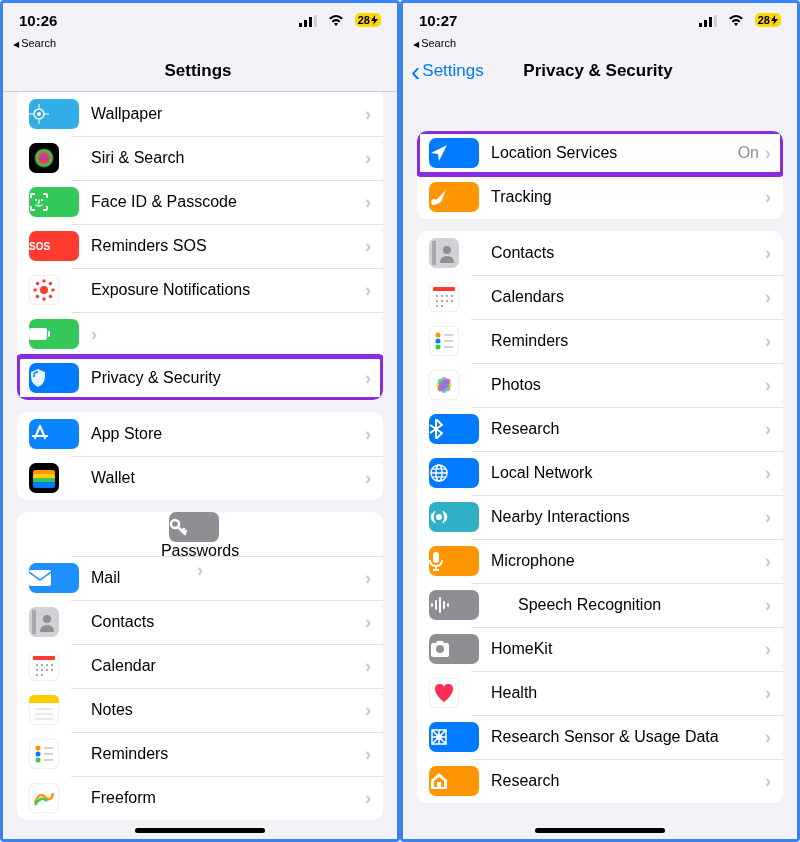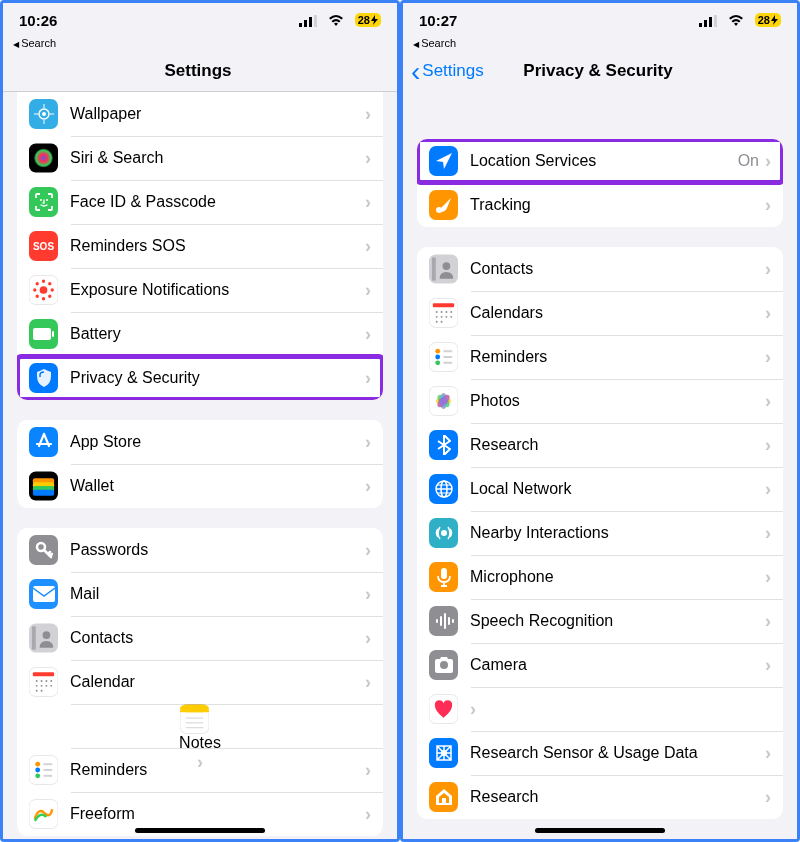--- a/index.html
+++ b/index.html
@@ -85,21 +85,21 @@
     font-weight: 400;
   }
   .content {
     flex: 1;
     overflow: hidden;
     background: #f2f2f7;
   }
   .group {
     background: #fff;
     border-radius: 10px;
-    margin: 20px 14px;
+    margin: 12px 14px;
     overflow: hidden;
   }
   .group.flush-top {
     margin-top: 0;
     border-top-left-radius: 0;
     border-top-right-radius: 0;
   }
   .row {
     display: flex;
     align-items: center;
@@ -110,28 +110,27 @@
   .row + .row::before {
     content: "";
     position: absolute;
     left: 54px;
     right: 0;
     top: 0;
     height: 0.5px;
     background: rgba(0,0,0,0.12);
   }
   .row .icon {
-    width: 29px;
+    width: 50px;
     height: 30px;
     border-radius: 7px;
     margin-right: 12px;
     flex-shrink: 0;
     display: flex;
     align-items: center;
-    justify-content: center;
     color: #fff;
   }
   .row .icon svg { display: block; }
   .row .label {
     flex: 1;
     font-size: 16px;
     color: #000;
   }
   .row .value {
     font-size: 16px;
@@ -268,21 +267,20 @@
           <span class="label">Exposure Notifications</span>
           <span class="chevron">›</span>
         </div>
         <div class="row" style="position: relative;">
           <span class="icon" style="background:#34c759">
             <svg width="22" height="12" viewBox="0 0 22 12">
               <rect x="0" y="0" width="18" height="12" rx="2" fill="#fff"></rect>
               <rect x="19" y="3" width="2" height="6" rx="1" fill="#fff"></rect>
             </svg>
           </span>
-          <span class="label">Battery</span>
           <span class="chevron">›</span>
         </div>
         <div class="row" style="position: relative;">
           <span class="icon" style="background:#007aff">
             <svg width="18" height="20" viewBox="0 0 18 20">
               <path d="M9 1 L9 19 Q2 16 2 8 V4 Q5 3 9 1 M9 1 Q13 3 16 4 V8 Q16 16 9 19" fill="#fff" opacity="0.9"></path>
               <path d="M5 9 L5 7 Q5 4 9 4" stroke="#007aff" stroke-width="1.5" fill="none"></path>
             </svg>
           </span>
           <span class="label">Privacy &amp; Security</span>
@@ -308,21 +306,21 @@
               <rect x="4" y="11" width="22" height="6" rx="2" fill="#ffcc00"></rect>
               <rect x="4" y="15" width="22" height="6" rx="2" fill="#34c759"></rect>
               <rect x="4" y="19" width="22" height="6" rx="2" fill="#007aff"></rect>
             </svg>
           </span>
           <span class="label">Wallet</span>
           <span class="chevron">›</span>
         </div>
       </div>
       <div class="group">
-        <div class="row" style="position: relative;">
+        <div class="row" style="position: relative; flex-direction: column;">
           <span class="icon" style="background:#8e8e93">
             <svg width="18" height="18" viewBox="0 0 18 18">
               <circle cx="6" cy="6" r="4" fill="none" stroke="#fff" stroke-width="2.5"></circle>
               <path d="M9 9 L16 16 M13 13 L15 11 M15 15 L17 13" stroke="#fff" stroke-width="2.5" stroke-linecap="round"></path>
             </svg>
           </span>
           <span class="label">Passwords</span>
           <span class="chevron">›</span>
         </div>
         <div class="row" style="position: relative;">
@@ -362,21 +360,21 @@
                 <circle cx="18" cy="19" r="1"></circle>
                 <circle cx="23" cy="19" r="1"></circle>
                 <circle cx="8" cy="24" r="1"></circle>
                 <circle cx="13" cy="24" r="1"></circle>
               </g>
             </svg>
           </span>
           <span class="label">Calendar</span>
           <span class="chevron">›</span>
         </div>
-        <div class="row" style="position: relative; flex-direction: column;">
+        <div class="row" style="position: relative;">
           <span class="icon" style="background:transparent">
             <svg width="30" height="30" viewBox="0 0 30 30">
               <rect width="30" height="30" rx="7" fill="#fff" stroke="#e5e5ea"></rect>
               <rect x="0" y="0" width="30" height="8" fill="#ffcc00" rx="7"></rect>
               <rect x="0" y="6" width="30" height="2" fill="#ffcc00"></rect>
               <line x1="6" y1="14" x2="24" y2="14" stroke="#d1d1d6"></line>
               <line x1="6" y1="19" x2="24" y2="19" stroke="#d1d1d6"></line>
               <line x1="6" y1="24" x2="24" y2="24" stroke="#d1d1d6"></line>
             </svg>
           </span>
@@ -574,50 +572,51 @@
         <div class="row" style="position: relative;">
           <span class="icon" style="background:#ff9500">
             <svg width="14" height="20" viewBox="0 0 14 20">
               <rect x="4" y="1" width="6" height="11" rx="3" fill="#fff"></rect>
               <path d="M1 9 Q1 15 7 15 Q13 15 13 9 M7 15 V19 M4 19 H10" stroke="#fff" stroke-width="1.8" fill="none"></path>
             </svg>
           </span>
           <span class="label">Microphone</span>
           <span class="chevron">›</span>
         </div>
-        <div class="row" style="position: relative;">
+        <div class="row" style="position: relative; gap: 27px;">
           <span class="icon" style="background:#8e8e93">
             <svg width="20" height="18" viewBox="0 0 20 18">
               <rect x="2" y="7" width="2" height="4" rx="1" fill="#fff"></rect>
               <rect x="6" y="4" width="2" height="10" rx="1" fill="#fff"></rect>
               <rect x="10" y="1" width="2" height="16" rx="1" fill="#fff"></rect>
               <rect x="14" y="5" width="2" height="8" rx="1" fill="#fff"></rect>
               <rect x="18" y="7" width="2" height="4" rx="1" fill="#fff"></rect>
             </svg>
           </span>
           <span class="label">Speech Recognition</span>
           <span class="chevron">›</span>
         </div>
         <div class="row" style="position: relative;">
           <span class="icon" style="background:#8e8e93">
             <svg width="22" height="16" viewBox="0 0 22 16">
               <path d="M2 3 Q2 1 4 1 L7 1 L8 -1 L14 -1 L15 1 L18 1 Q20 1 20 3 V13 Q20 15 18 15 H4 Q2 15 2 13 Z" fill="#fff" transform="translate(0,1)"></path>
               <circle cx="11" cy="8" r="4" fill="#8e8e93"></circle>
             </svg>
           </span>
-          <span class="label">Camera</span>
+          <span class="label">HomeKit</span>
           <span class="chevron">›</span>
         </div>
         <div class="row" style="position: relative;">
           <span class="icon" style="background:transparent">
             <svg width="30" height="30" viewBox="0 0 30 30">
               <rect width="30" height="30" rx="7" fill="#fff" stroke="#e5e5ea"></rect>
               <path d="M15 24 Q6 17 6 11 Q6 6 11 6 Q14 6 15 9 Q16 6 19 6 Q24 6 24 11 Q24 17 15 24" fill="#ff2d55"></path>
             </svg>
           </span>
+          <span class="label">Health</span>
           <span class="chevron">›</span>
         </div>
         <div class="row" style="position: relative;">
           <span class="icon" style="background:#007aff">
             <svg width="20" height="20" viewBox="0 0 20 20">
               <path d="M3 3 H17 V17 H3 Z M3 3 L17 17 M17 3 L3 17 M10 3 V17 M3 10 H17" stroke="#fff" stroke-width="1.5" fill="none"></path>
               <circle cx="10" cy="10" r="3" fill="#fff"></circle>
             </svg>
           </span>
           <span class="label">Research Sensor &amp; Usage Data</span>

